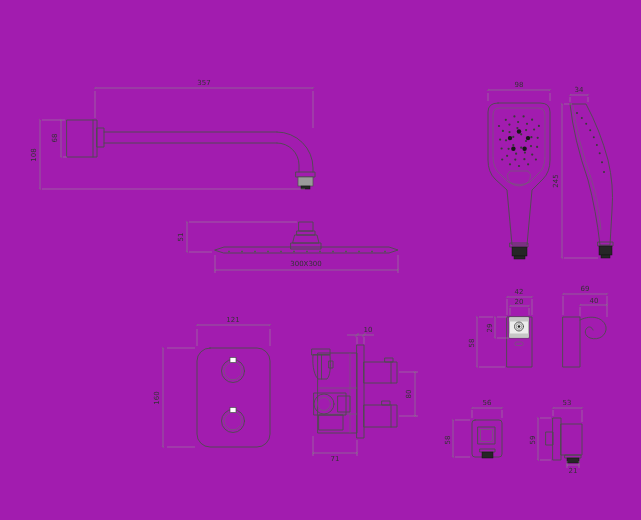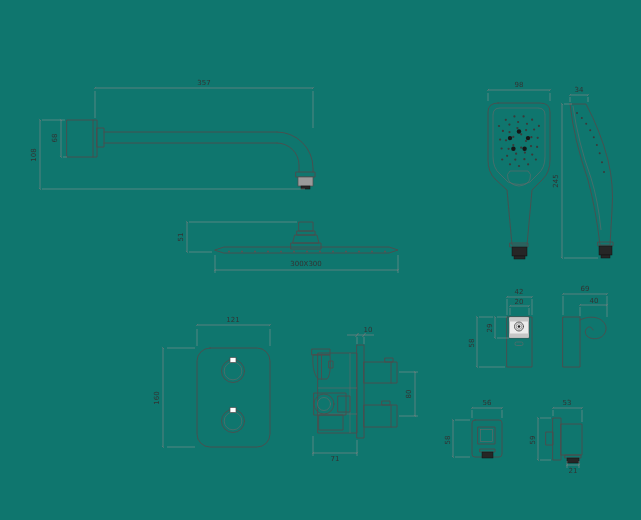--- a/index.html
+++ b/index.html
@@ -1,16 +1,16 @@
 <!DOCTYPE html>
 <html><head>
 <meta charset="utf-8">
 <style>
   html,body{margin:0;padding:0;background:#ffffff;}
-  .canvas{position:relative;width:641px;height:520px;background:#0f766e;overflow:hidden;
+  .canvas{position:relative;width:641px;height:520px;background:#a21caf;overflow:hidden;
           font-family:"DejaVu Sans",sans-serif;}
   svg{display:block;}
   .part{stroke:#4d4d4d;stroke-width:0.9;fill:none;stroke-linecap:round;stroke-linejoin:round;}
   .part-thin{stroke:#6a6a6a;stroke-width:0.6;fill:none;}
   .dim{stroke:#8c8c8c;stroke-width:0.6;fill:none;}
   .ext{stroke:#9a9a9a;stroke-width:0.5;fill:none;}
   .tick{stroke:#777;stroke-width:0.8;fill:none;}
   text{font-family:"DejaVu Sans",sans-serif;font-size:7px;fill:#333;text-anchor:middle;stroke:none;}
   .fill-dark{fill:#262626;stroke:#111;stroke-width:0.5;}
   .fill-grey{fill:#9a9a9a;stroke:#4d4d4d;stroke-width:0.7;}

